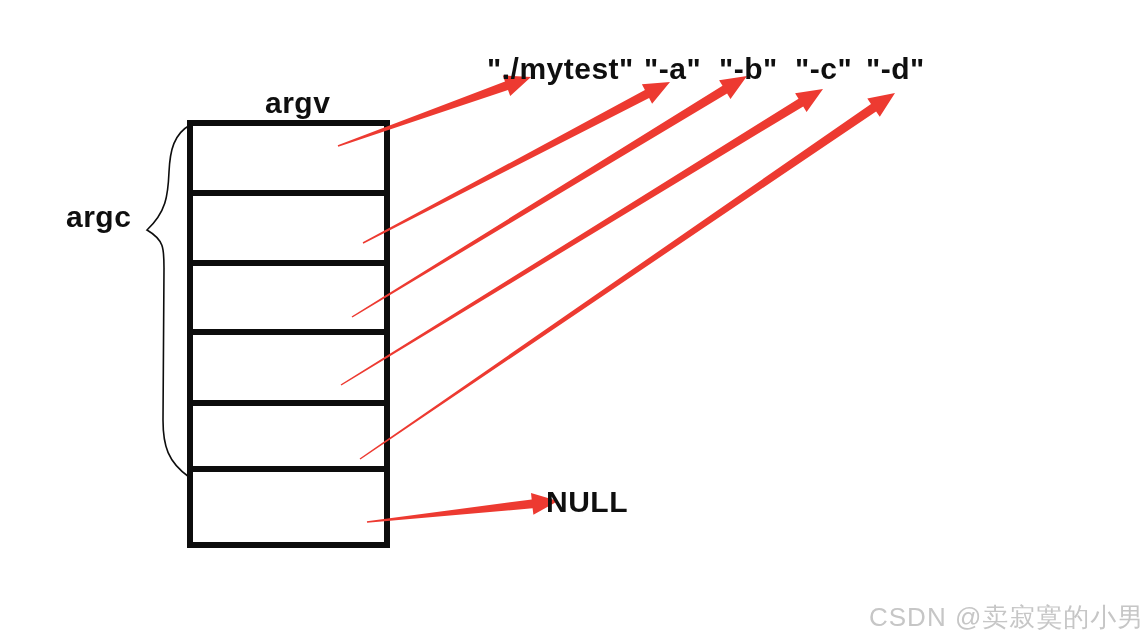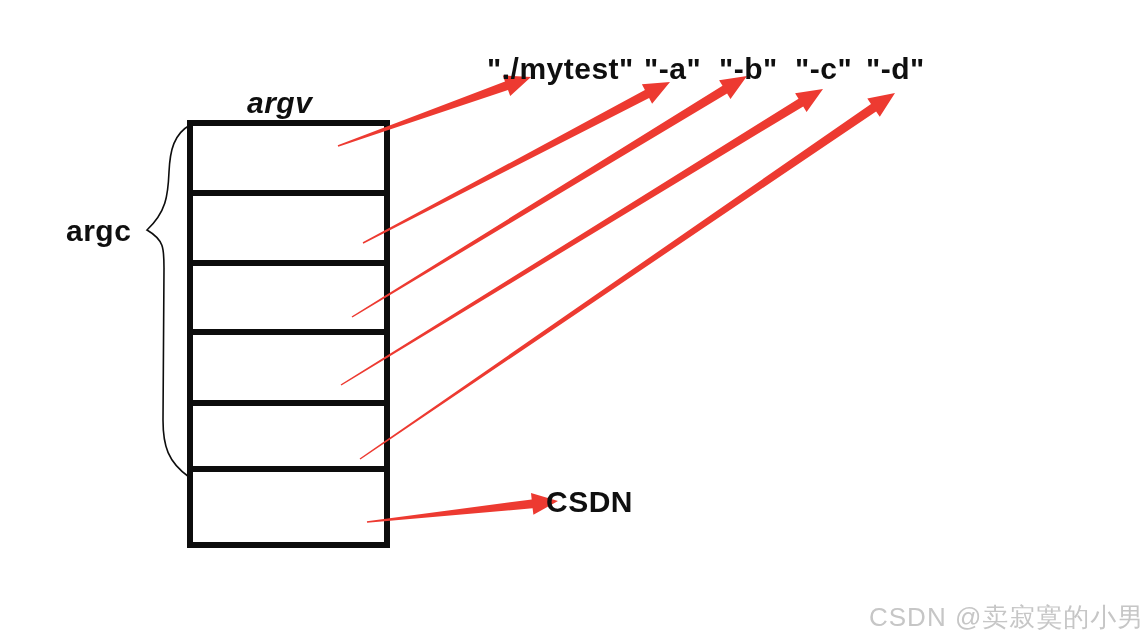--- a/index.html
+++ b/index.html
@@ -61,25 +61,25 @@
       <line x1="190" y1="469" x2="387" y2="469" stroke="#0d0d0d" stroke-width="6"></line>
       <path d="M 190 125 C 174 134 170 150 169 172 C 168 196 166 212 147 230 C 164 240 164 248 164 268 L 163 420 C 163 446 168 462 189 477" fill="none" stroke="#0d0d0d" stroke-width="1.6" stroke-linecap="round"></path>
       <polygon points="338.3,146.7 508.0,90.0 510.2,96.1 531.0,77.0 502.8,75.4 505.0,81.5 337.7,145.3" fill="#ed3a31"></polygon>
       <polygon points="363.3,243.7 649.1,98.1 652.1,103.8 670.0,82.0 641.9,84.3 644.9,90.1 362.7,242.3" fill="#ed3a31"></polygon>
       <polygon points="352.4,317.6 727.1,93.4 730.5,98.9 747.0,76.0 719.1,80.2 722.5,85.7 351.6,316.4" fill="#ed3a31"></polygon>
       <polygon points="341.4,385.6 803.2,106.4 806.6,112.0 823.0,89.0 795.1,93.2 798.5,98.8 340.6,384.4" fill="#ed3a31"></polygon>
       <polygon points="360.4,459.6 876.1,111.4 879.8,116.8 895.0,93.0 867.3,98.6 871.0,104.0 359.6,458.4" fill="#ed3a31"></polygon>
       <polygon points="367.1,522.7 532.6,508.3 533.4,514.8 558.0,501.0 531.0,492.9 531.7,499.4 366.9,521.3" fill="#ed3a31"></polygon>
     </svg>
 
-  <div class="lbl" style="left: 247px; top: 86px; font-style: italic;">argv</div>
+  <div class="lbl" style="left: 265px; top: 86px;">argv</div>
 
-  <div class="lbl" style="left: 66px; top: 214px;">argc</div>
+  <div class="lbl" style="left: 66px; top: 200px;">argc</div>
 
-  <div class="lbl" style="left: 546px; top: 485px;">CSDN</div>
+  <div class="lbl" style="left: 546px; top: 485px;">NULL</div>
 
   <div class="lbl" style="left: 487px; top: 52px;">"./mytest"</div>
 
   <div class="lbl" style="left: 644px; top: 52px;">"-a"</div>
 
   <div class="lbl" style="left: 719px; top: 52px;">"-b"</div>
 
   <div class="lbl" style="left: 795px; top: 52px;">"-c"</div>
 
   <div class="lbl" style="left: 866px; top: 52px;">"-d"</div>

